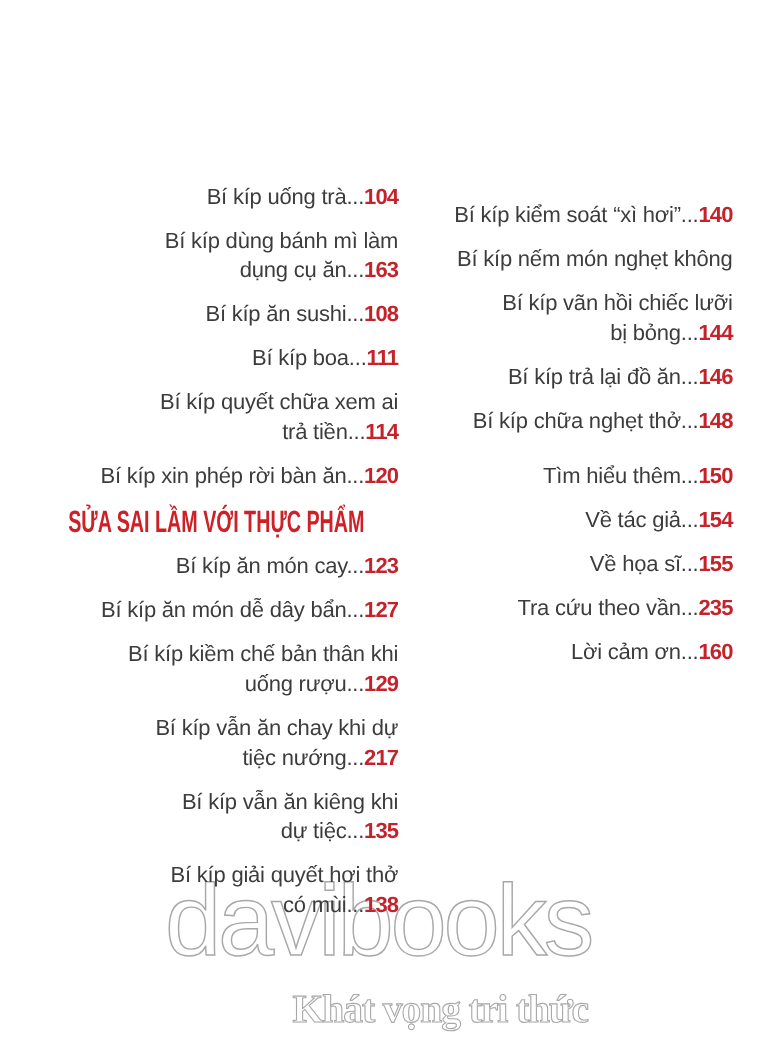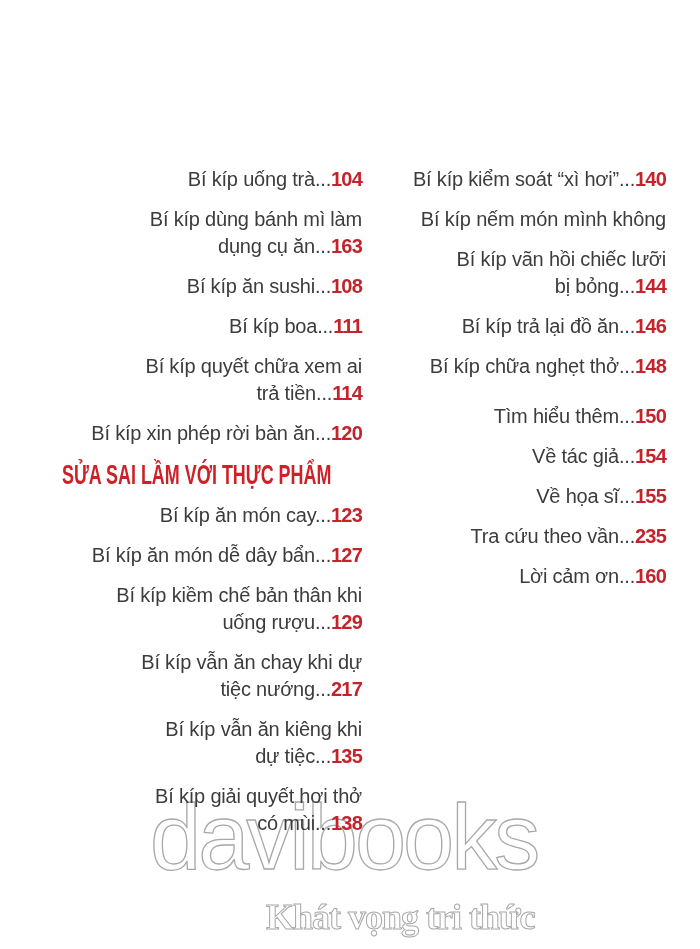--- a/index.html
+++ b/index.html
@@ -15,21 +15,21 @@
     background: #ffffff;
   }
   .col {
     position: absolute;
     top: 166px;
     width: 300px;
     z-index: 1;
     color: var(--text, #3c3c3c);
   }
   .col-left  { left: 62px; }
-  .col-right { left: 366px; }
+  .col-right { left: 366px; margin-top: 17px; }
   .toc-item {
     font-size: 20px;
     line-height: 27px;
     margin-bottom: 13px;
     letter-spacing: -0.2px;
   }
   .line { display: block; white-space: nowrap; text-align: right; }
   .line2 { padding-left: 28px; }
   .page-num {
     color: var(--accent, #c5232b);
@@ -130,21 +130,21 @@
         </div>
       </div>
   </div>
 
   <div class="col col-right">
     <div>
         <div class="toc-item">
           <span class="line">Bí kíp kiểm soát “xì hơi”...<span class="page-num">140</span></span>
         </div>
         <div class="toc-item">
-          <span class="line">Bí kíp nếm món mình không</span>
+          <span class="line">Bí kíp nếm món nghẹt không</span>
         </div>
         <div class="toc-item">
           <span class="line">Bí kíp vãn hồi chiếc lưỡi</span>
           <span class="line line2">bị bỏng...<span class="page-num">144</span></span>
         </div>
         <div class="toc-item">
           <span class="line">Bí kíp trả lại đồ ăn...<span class="page-num">146</span></span>
         </div>
         <div class="toc-item">
           <span class="line">Bí kíp chữa nghẹt thở...<span class="page-num">148</span></span>

